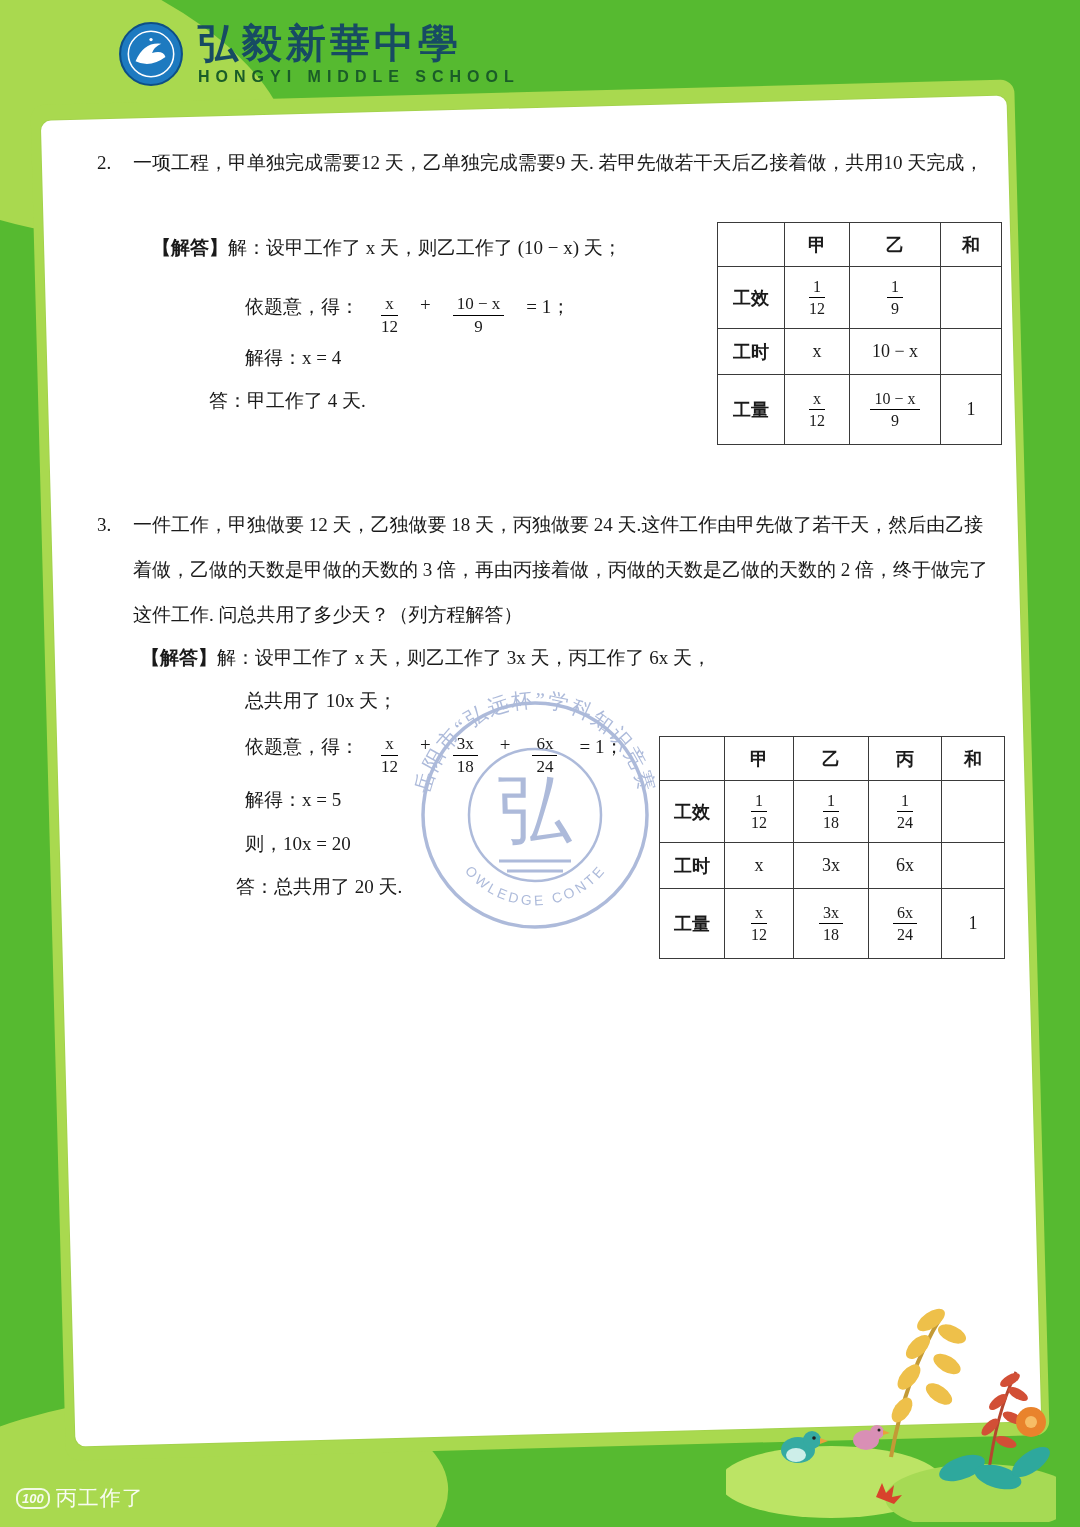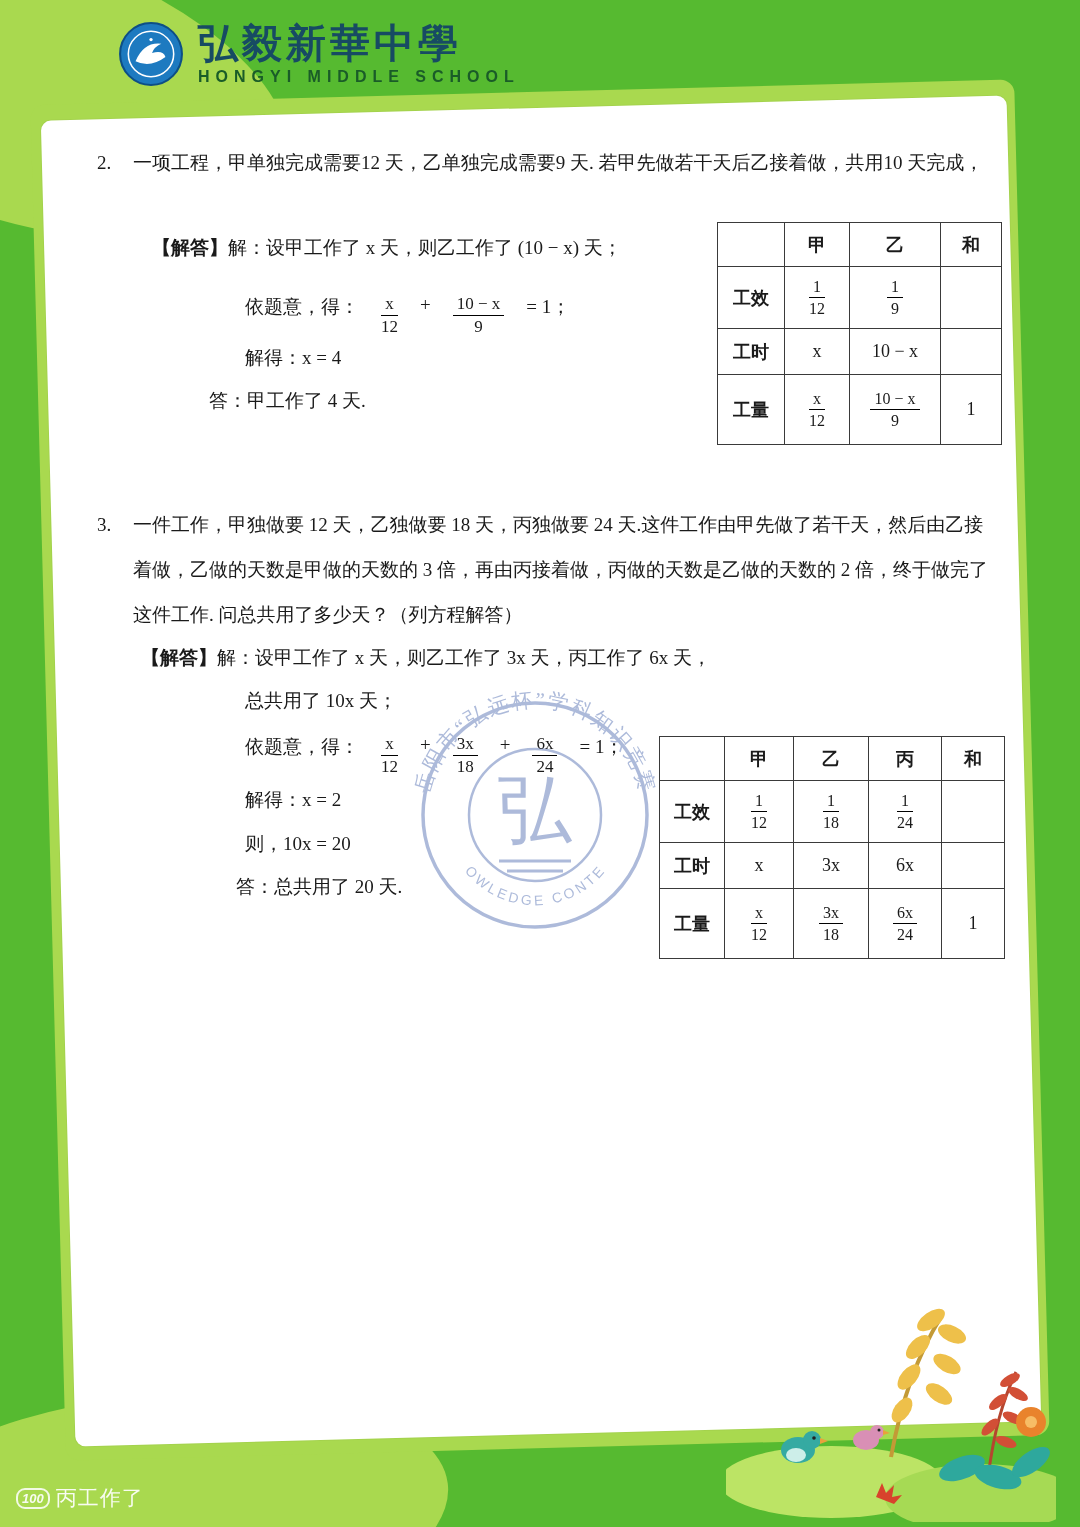--- a/index.html
+++ b/index.html
@@ -193,21 +193,21 @@
         <span class="fden">18</span>
       </span>
     <span>+</span>
     <span class="frac">
         <span class="fnum">6x</span>
         <span class="fden">24</span>
       </span>
     <span>= 1；</span>
   </div>
 
-  <div class="sline" style="left:188px; top:685px;">解得：x = 2</div>
+  <div class="sline" style="left:188px; top:685px;">解得：x = 5</div>
   <div class="sline" style="left:188px; top:729px;">则，10x = 20</div>
   <div class="sline" style="left:152px; top:772px;margin-left:27px;">答：总共用了 20 天.</div>
 
   <table class="wtable" style="left:602px; top:636px; width:328px;">
     <tbody>
         <tr style="height:44px;">
       <td style="width:60px;"></td>
       <td class="hd" style="width:64px;">甲</td>
       <td class="hd" style="width:70px;">乙</td>
       <td class="hd" style="width:68px;">丙</td>

